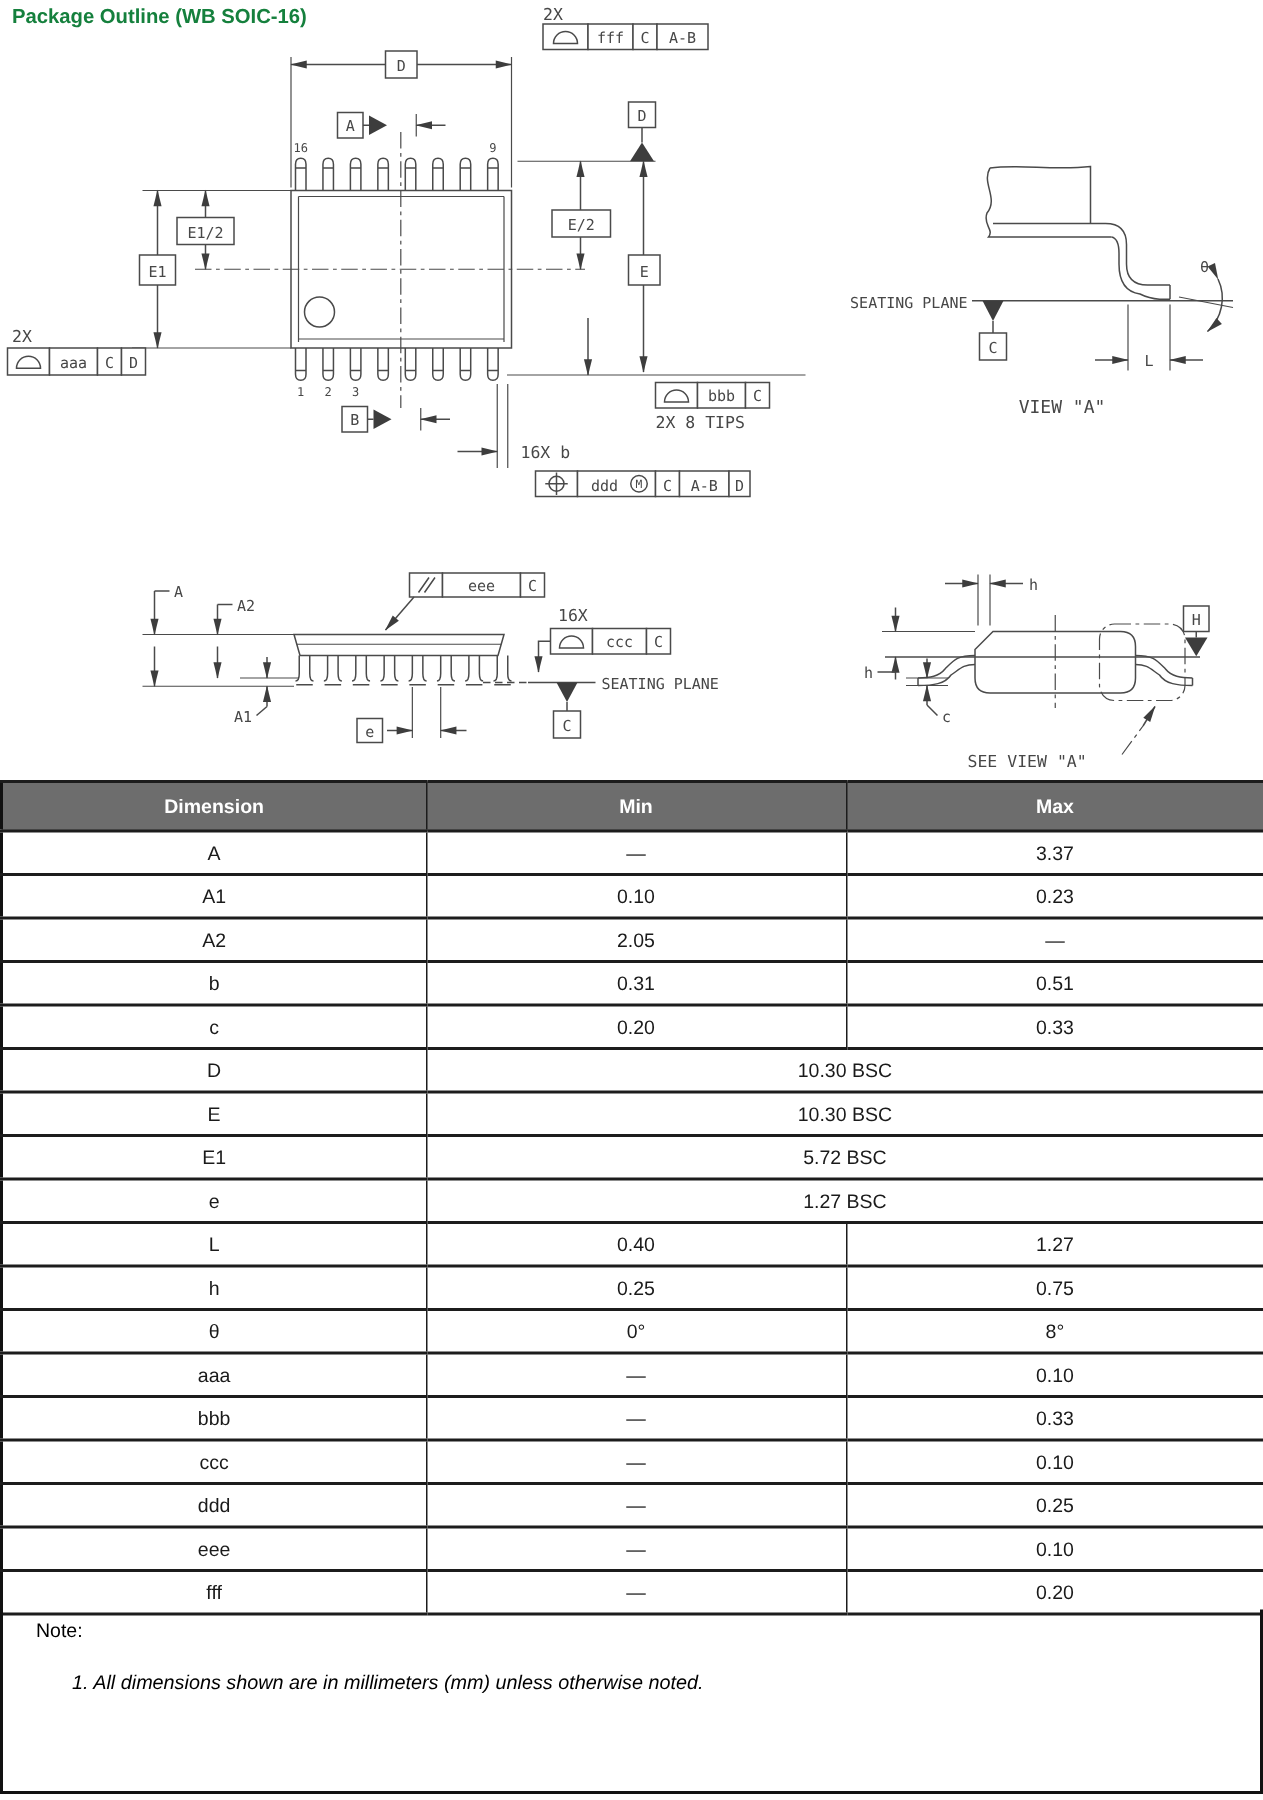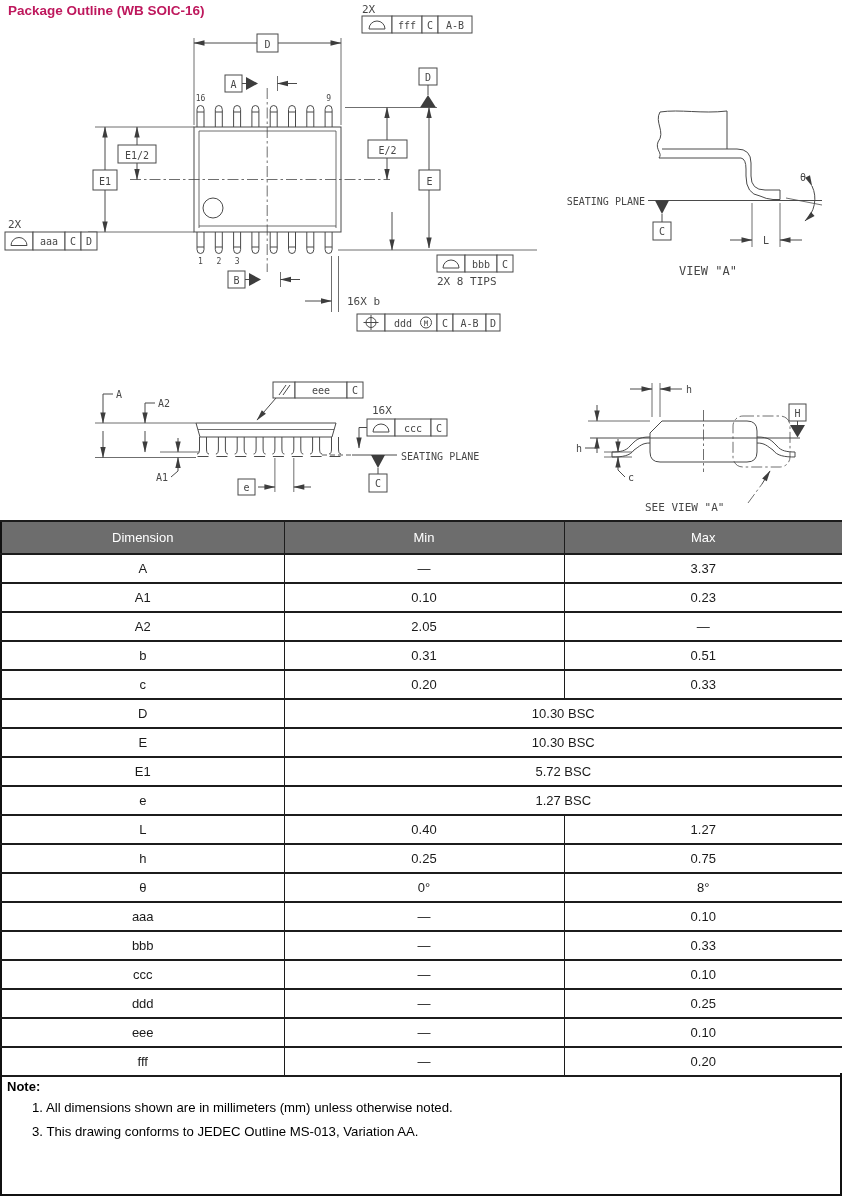--- a/index.html
+++ b/index.html
@@ -1,37 +1,37 @@
 <!DOCTYPE html>
 <html><head>
 <meta charset="utf-8">
 <style>
   html,body{margin:0;padding:0;background:#e8e8e8;}
   .page{position:relative;width:842px;height:1200px;background:#ffffff;font-family:"Liberation Sans",sans-serif;overflow:hidden;}
-  .title{position:absolute;left:8px;top:3px;font-size:13.5px;font-weight:bold;color:#be185d;}
+  .title{position:absolute;left:8px;top:3px;font-size:13.5px;font-weight:bold;color:#15803d;}
   svg.drawing{position:absolute;left:0;top:0;}
   svg .ln{stroke:#4a4a4a;stroke-width:1;fill:none;}
   svg .thin{stroke:#4a4a4a;stroke-width:0.8;fill:none;}
   svg .cl{stroke:#4a4a4a;stroke-width:0.8;fill:none;stroke-dasharray:11 3 2.5 3;}
   svg .dsh{stroke:#4a4a4a;stroke-width:0.9;fill:none;stroke-dasharray:5 3;}
   svg .bx{fill:#ffffff;stroke:#4a4a4a;stroke-width:1;}
   svg .tri{fill:#3d3d3d;stroke:none;}
   svg text{font-family:"DejaVu Sans Mono",monospace;fill:#474747;}
   svg .dt{font-size:10px;}
   svg .dt2{font-size:11px;}
   svg .pn{font-size:8px;}
   svg .cap{font-size:12px;}
   .dimtable{position:absolute;left:0;top:520px;width:842px;border-collapse:collapse;table-layout:fixed;}
-  .dimtable th{background:#6d6d6d;color:#ffffff;font-weight:normal;font-size:13px;height:31px;}
+  .dimtable th{background:#6d6d6d;color:#ffffff;font-weight:bold;font-size:13px;height:31px;}
   .dimtable td{font-size:13px;color:#1a1a1a;text-align:center;height:27px;}
   .dimtable th,.dimtable td{border-top:2px solid #1c1c1c;border-bottom:2px solid #1c1c1c;border-left:1.5px solid #1c1c1c;border-right:1.5px solid #1c1c1c;padding:0;}
   .dimtable{border:2px solid #111;}
   .notes{position:absolute;left:0;top:1073px;width:838px;height:121px;border:2px solid #111;border-top:none;}
-  .notes .nlabel{font-weight:bold;font-size:13px;color:#000;margin:6px 0 2px 5px;}
-  .notes ol{margin:0;padding:0 12px 0 30px;list-style:none;}
+  .notes .nlabel{font-weight:normal;font-size:13px;color:#000;margin:6px 0 2px 22px;}
+  .notes ol{margin:16px;padding:0 12px 0 30px;list-style:none;font-style:italic;}
   .notes li{font-size:13.2px;color:#000;line-height:23.5px;}
 </style>
 </head>
 <body>
 
 <div class="page">
   <div class="title">Package Outline (WB SOIC-16)</div>
 
   <svg class="drawing" width="842" height="518" viewBox="0 0 842 518">
     <defs>
@@ -431,16 +431,15 @@
           <td>—</td>
           <td>0.20</td>
         </tr>
     </tbody>
   </table>
 
   <div class="notes">
     <div class="nlabel">Note:</div>
     <ol>
       <li>1. All dimensions shown are in millimeters (mm) unless otherwise noted.</li>
-      <li>3. This drawing conforms to JEDEC Outline MS-013, Variation AA.</li>
     </ol>
   </div>
 </div>
 
 </body></html>

